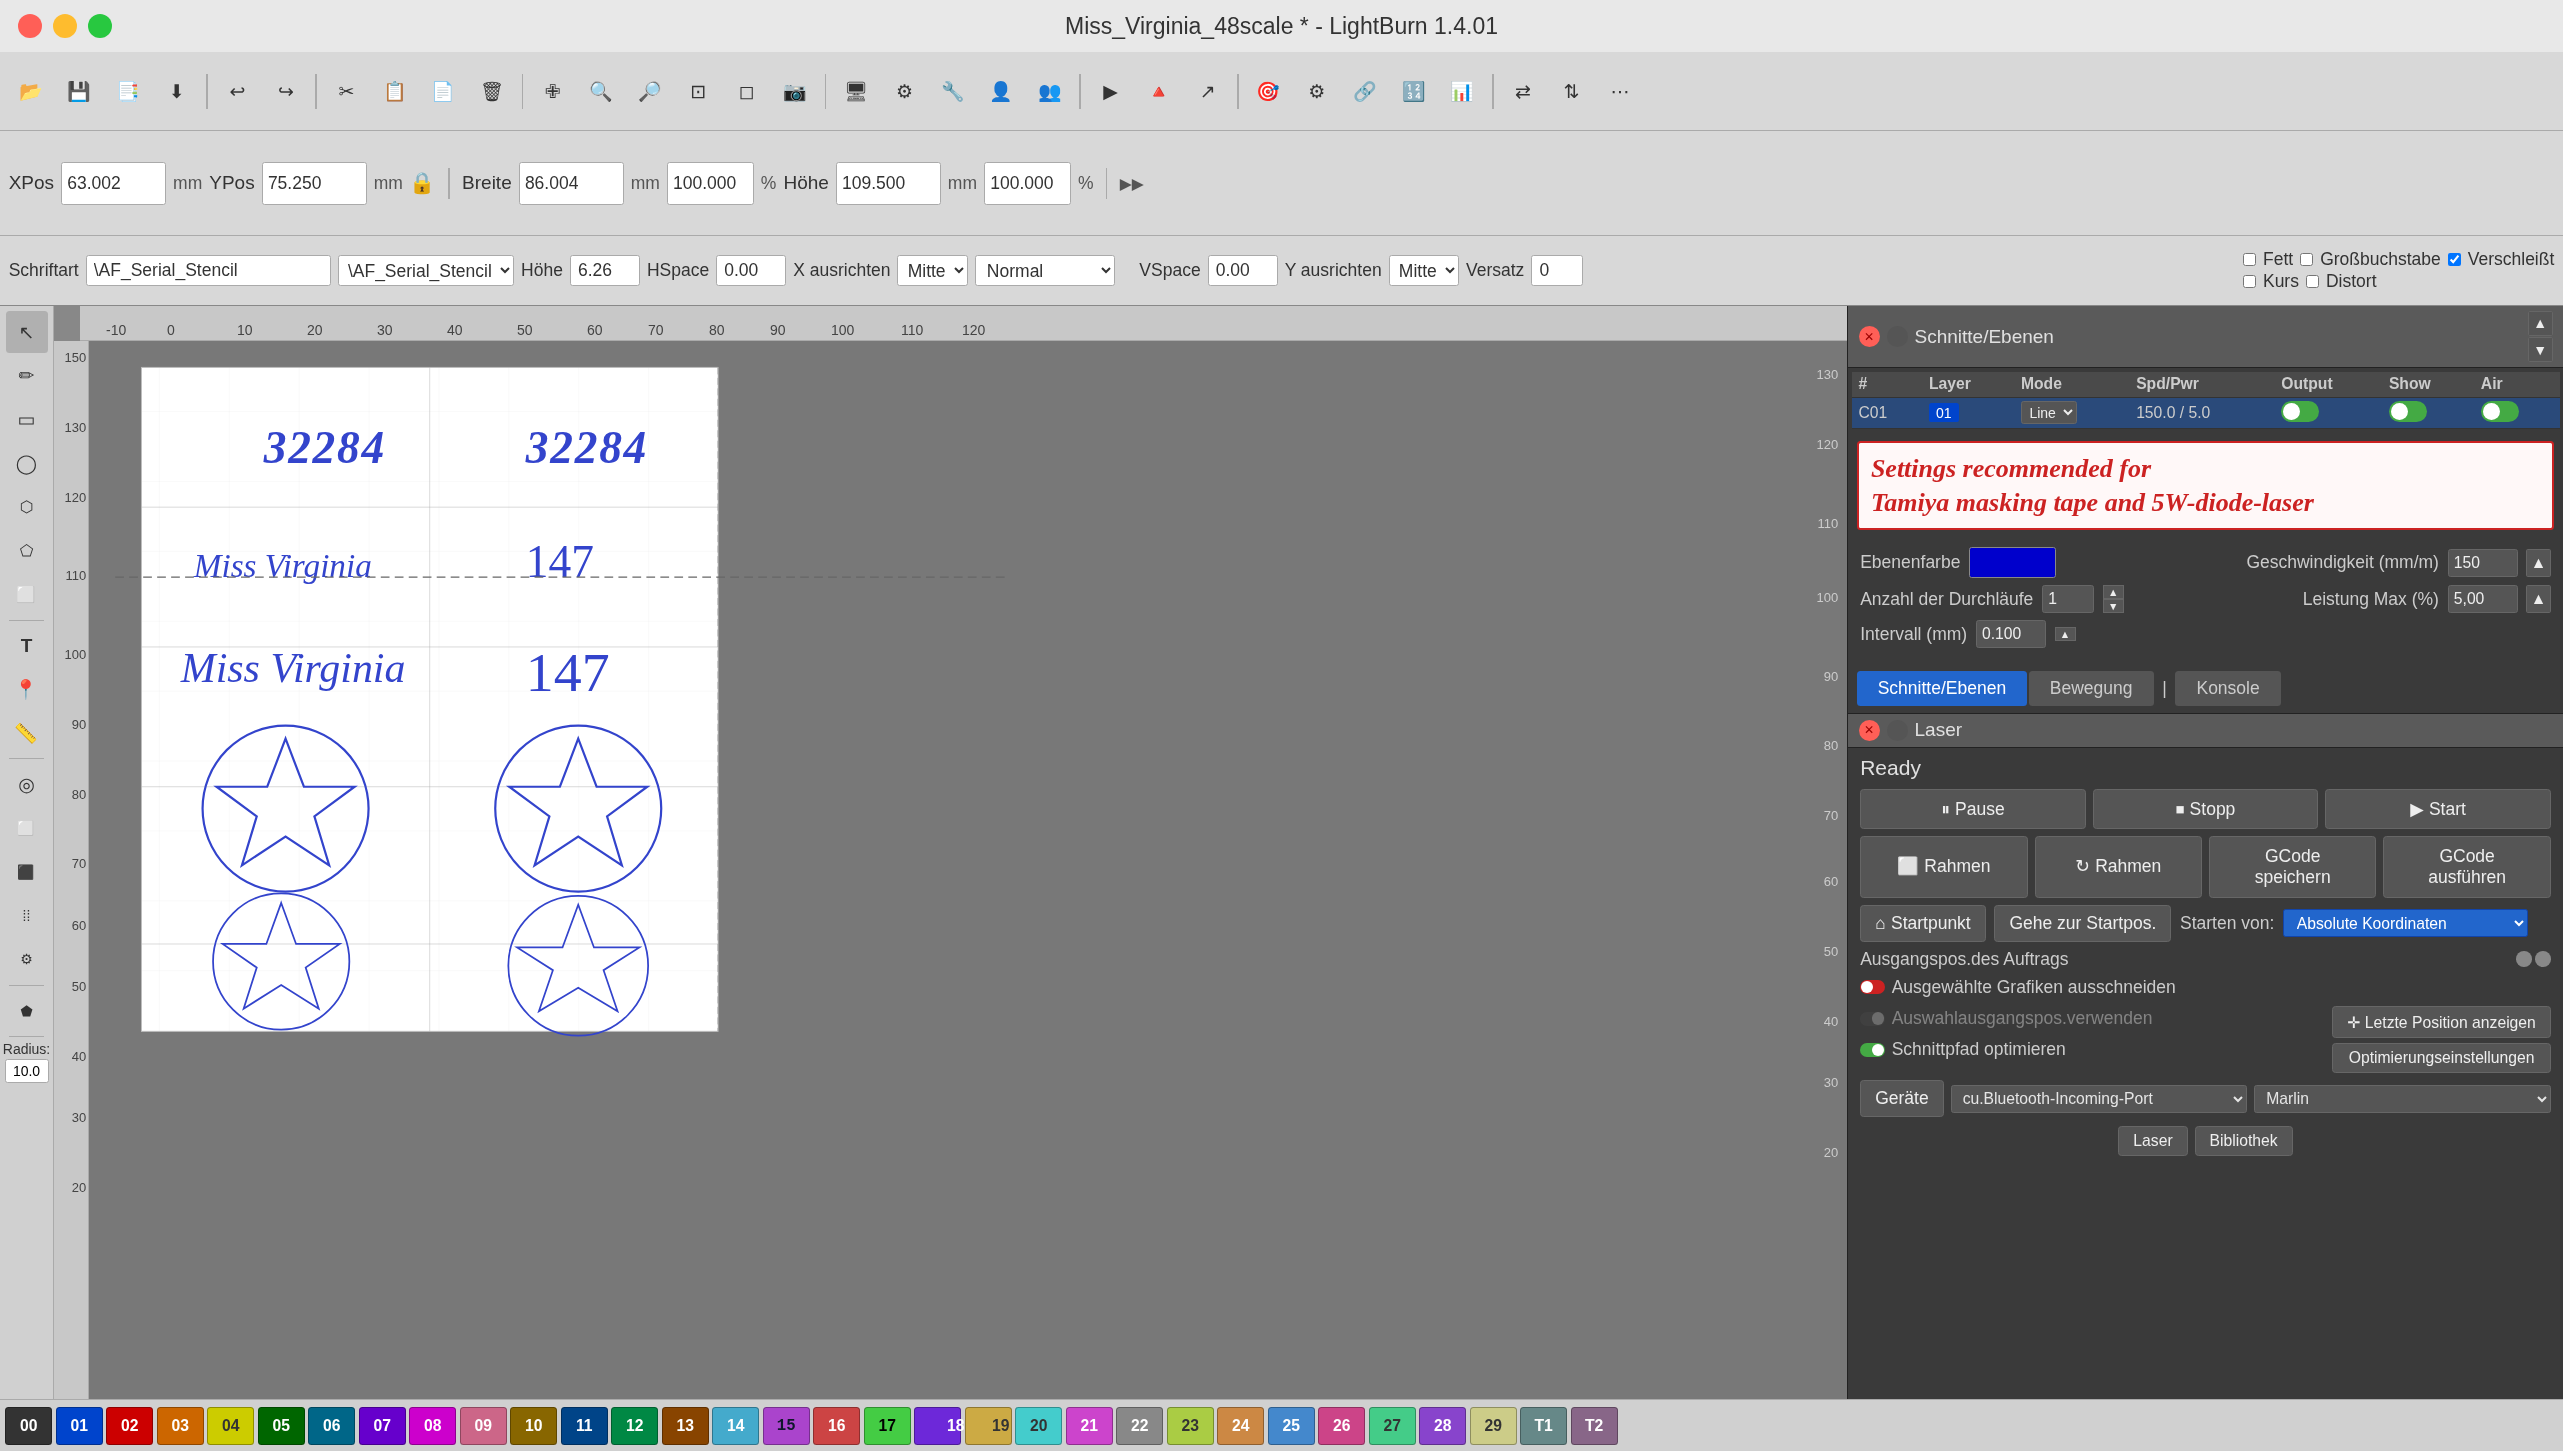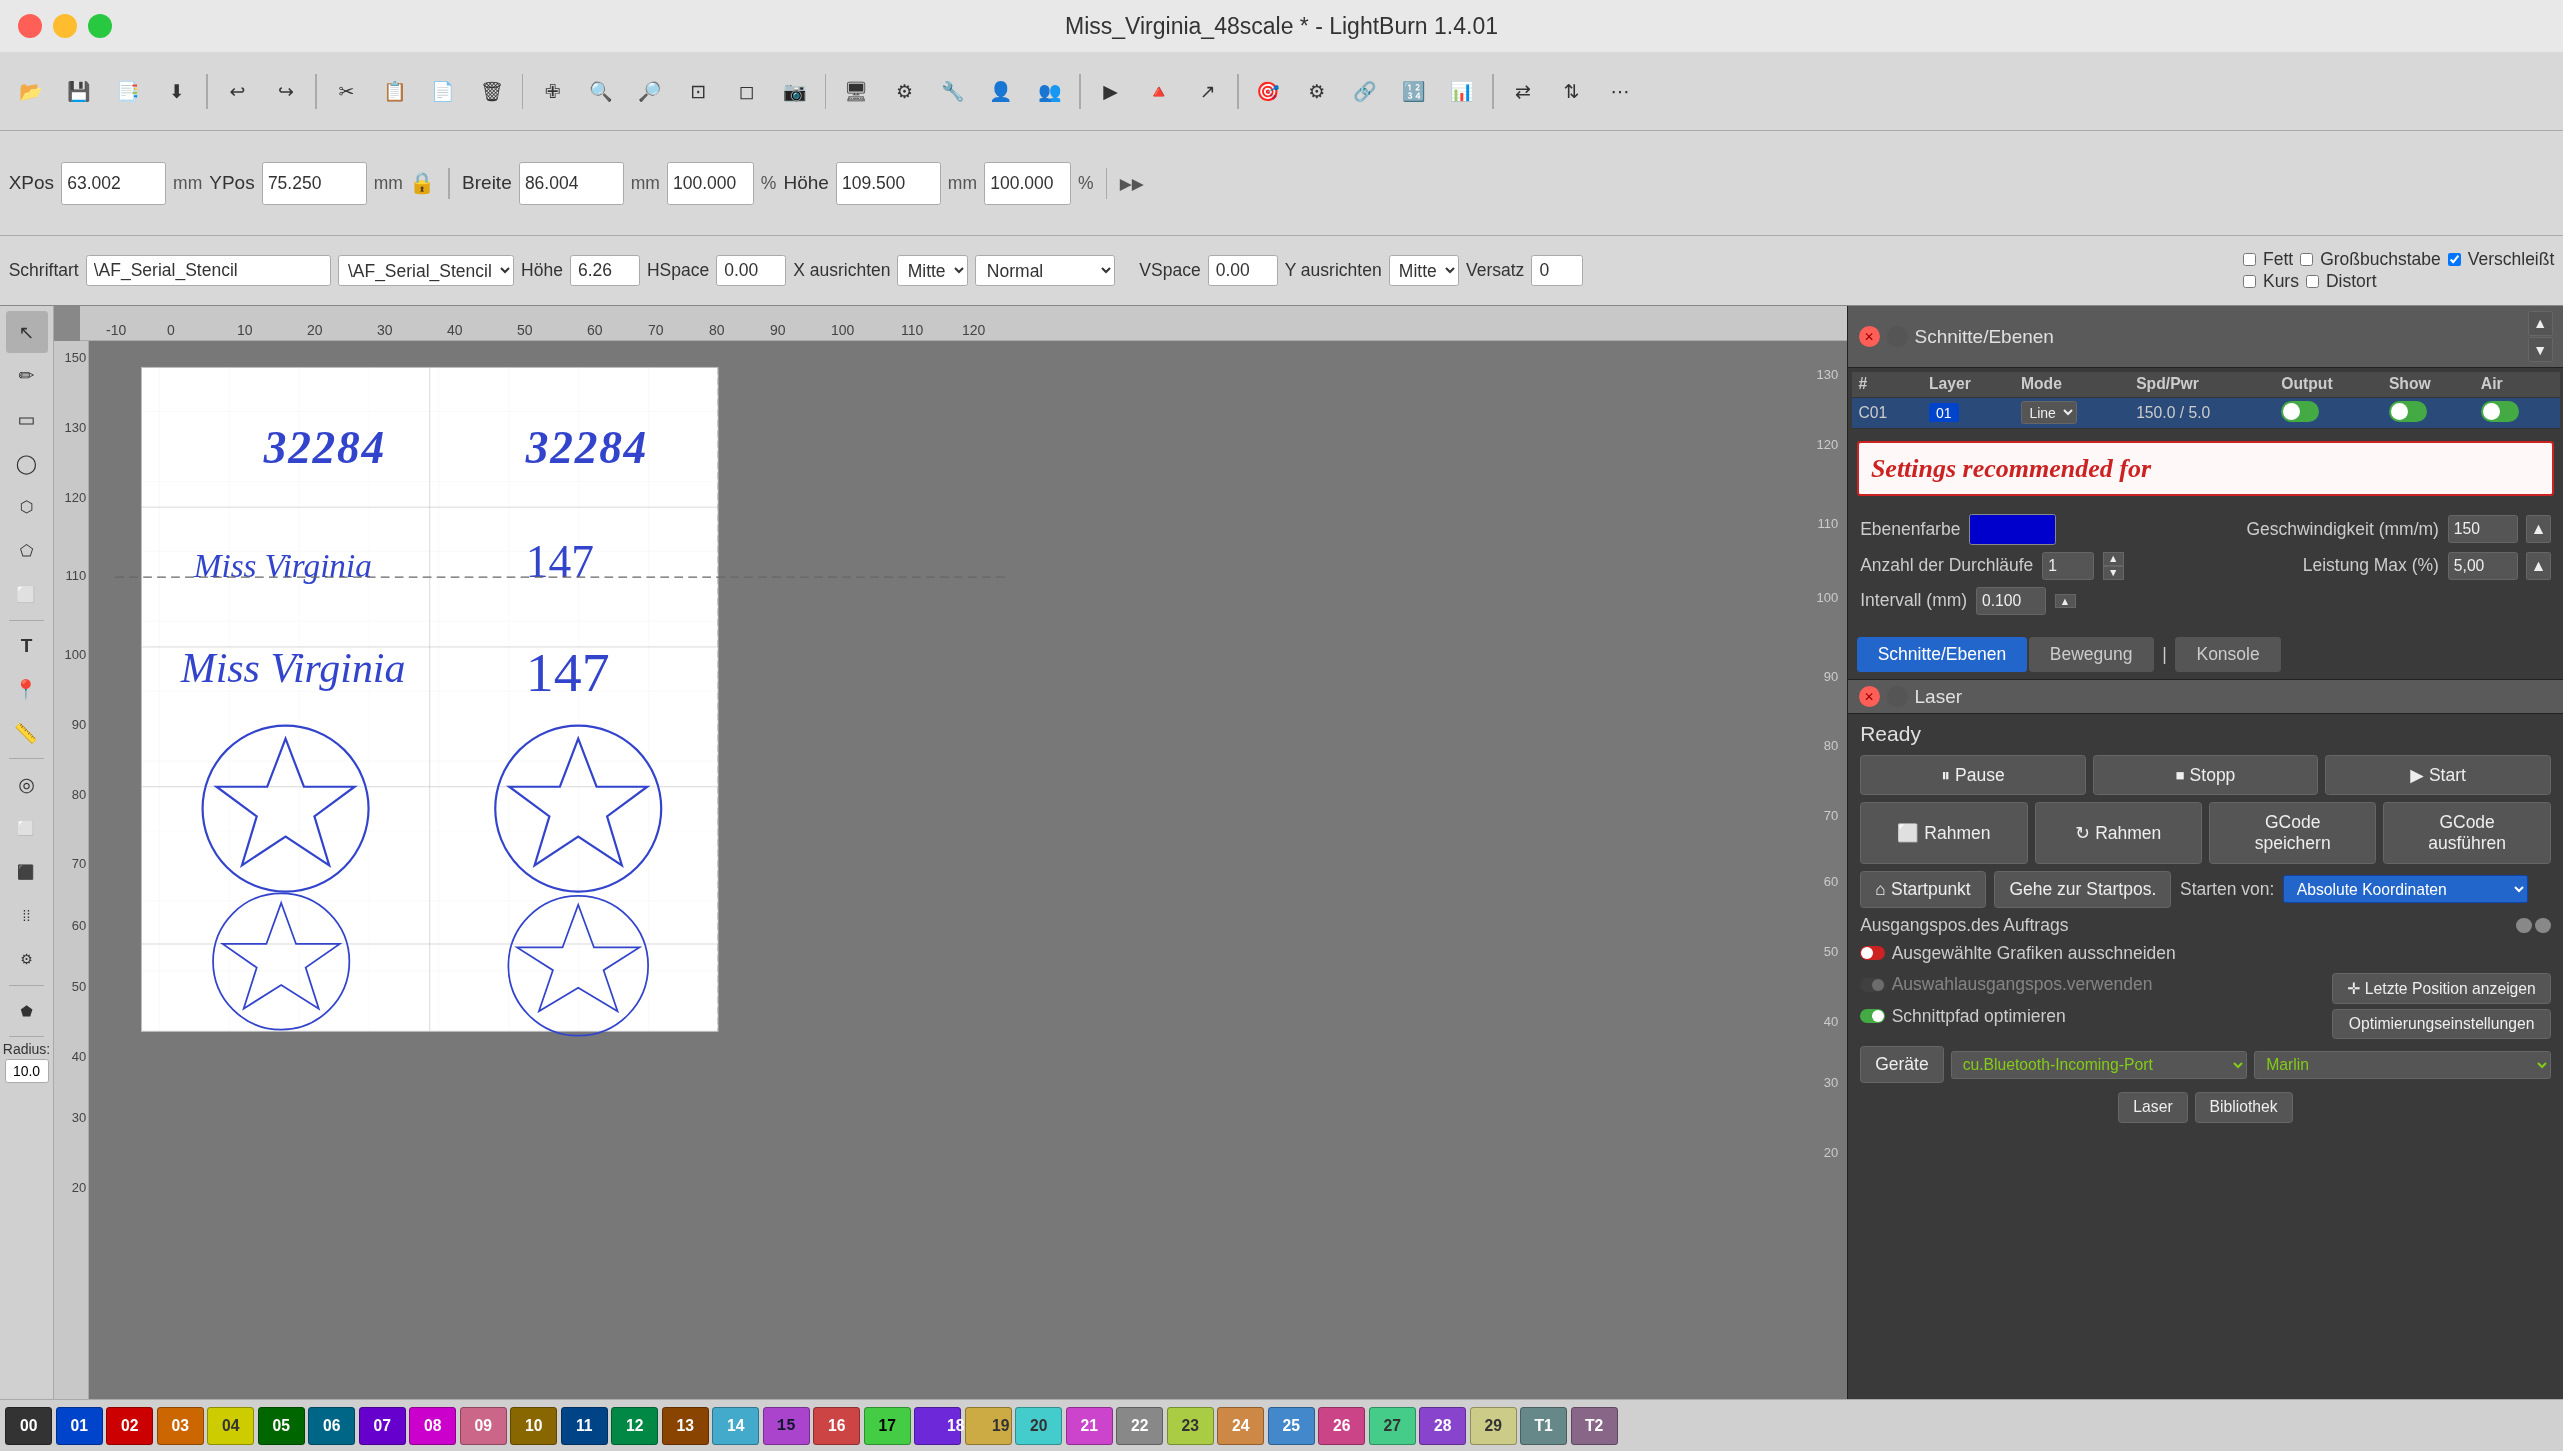--- a/index.html
+++ b/index.html
@@ -88,21 +88,21 @@
 
     
     .laser-panel { background: #3a3a3a; padding: 8.7px 12.2px; }
     .laser-ready { font-size: 21px; color: #e0e0e0; margin-bottom: 8.7px; }
     .laser-btn-row { display: flex; gap: 7px; margin-bottom: 7px; }
     .laser-btn { background: #555; border: 0.9px solid #666; color: #eee; font-size: 17.5px; padding: 8.7px 17.5px; border-radius: 3.5px; cursor: pointer; display: flex; align-items: center; gap: 5.2px; flex: 1; justify-content: center; }
     .laser-btn-primary { background: #2266cc; color: white; border: 0.9px solid #1144aa; }
     .laser-check-row { display: flex; align-items: center; gap: 7px; margin-bottom: 5.2px; }
     .laser-check-label { font-size: 17.5px; color: #ccc; }
     .laser-check-disabled { opacity: 0.5; }
-    .laser-select { background: #555; border: 0.9px solid #666; color: #84cc16; font-size: 15.7px; border-radius: 2.6px; padding: 3.5px 7px; flex: 1; }
+    .laser-select { background: #555; border: 0.9px solid #666; color: #e5e5e5; font-size: 15.7px; border-radius: 2.6px; padding: 3.5px 7px; flex: 1; }
     .laser-start-label { font-size: 17.5px; color: #ccc; }
     .laser-start-dropdown { background: #2266cc; border: 0.9px solid #1144aa; color: white; font-size: 15.7px; border-radius: 2.6px; padding: 3.5px 8.7px; min-width: 245px; }
     .laser-action-btn { background: #555; border: 0.9px solid #666; color: #eee; font-size: 15.7px; padding: 5.2px 14px; border-radius: 3.5px; cursor: pointer; }
 
     
     .bottom-strip { height: 52px; background: #d0d0d0; display: flex; align-items: center; padding: 0 5.2px; gap: 3.5px; border-top: 0.9px solid #aaa; position: absolute; bottom: 0; left: 0; right: 0; }
     .strip-color { width: 47px; height: 38px; border-radius: 3.5px; display: flex; align-items: center; justify-content: center; font-size: 15.7px; font-weight: bold; cursor: pointer; border: 0.9px solid rgba(0,0,0,0.3); }
   </style>
 </head>
 <body>
@@ -425,20 +425,21 @@
                   <div class="toggle-thumb"></div>
                 </div>
             </td>
           </tr>
         </tbody>
       </table>
     </div>
 
     <div class="settings-box">
       <div class="settings-box-text">Settings recommended for</div>
+      <div class="settings-box-text">Tamiya masking tape and 5W-diode-laser</div>
     </div>
 
     <div class="layer-settings">
       <div class="ls-row">
         <span class="ls-label">Ebenenfarbe</span>
         <div class="color-swatch"></div>
         <div style="flex:1;"></div>
         <span class="ls-label">Geschwindigkeit (mm/m)</span>
         <input class="ls-input" type="text" value="150" style="">
         <button style="background:#555;border:0.9px solid #666;color:#eee;width:24.5px;height:28px;cursor:pointer;border-radius:1.7px;font-size:15.7px;display:flex;align-items:center;justify-content:center;">▲</button>

